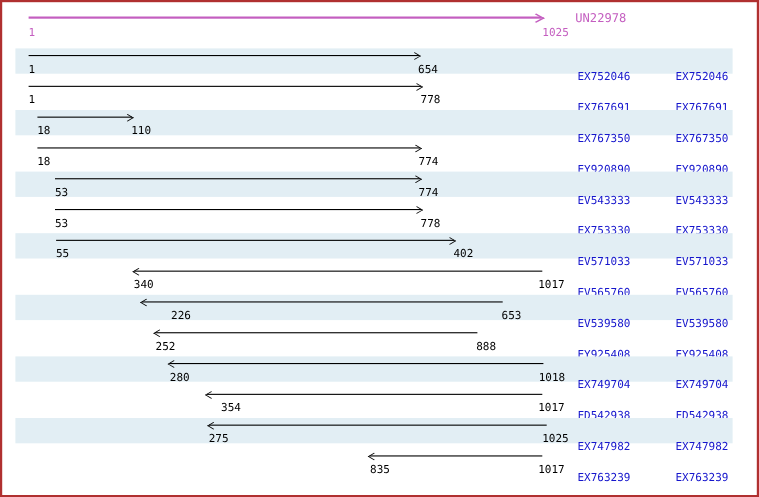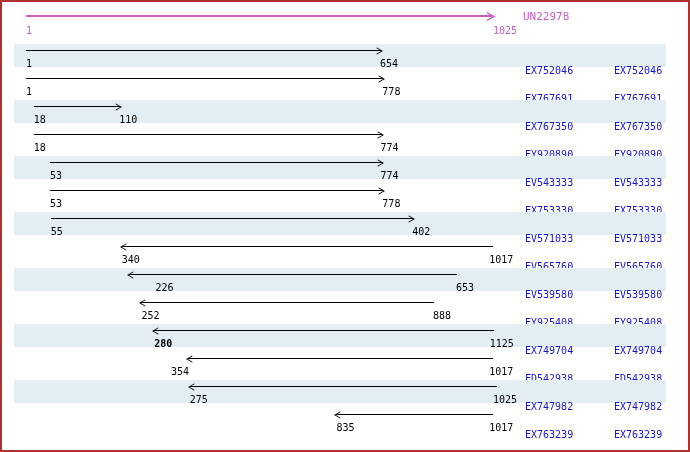--- a/index.html
+++ b/index.html
@@ -168,31 +168,31 @@
     <span class="coord start" style="left: 127.45px; top: 14px;">252</span>
     <span class="coord end" style="left: 427.985px; top: 14px;">888</span>
     <a class="acc acc1" style="left: 511px;">EY925408</a>
     <a class="acc acc2" style="left: 600px;">EY925408</a>
   </div>
 
   <div class="row shaded" style="top: 324px;">
     <div class="arrow" style="left: 140.329px; width: 339.451px; top: 6px;">
       <span class="head left"></span>
     </div>
-    <span class="coord start" style="left: 140.329px; top: 14px; font-weight: bold;">280</span>
-    <span class="coord end" style="left: 487.78px; top: 14px;">1125</span>
+    <span class="coord start" style="left: 140.329px; top: 14px;">280</span>
+    <span class="coord end" style="left: 487.78px; top: 14px;">1018</span>
     <a class="acc acc1" style="left: 511px;">EX749704</a>
     <a class="acc acc2" style="left: 600px;">EX749704</a>
   </div>
 
   <div class="row" style="top: 352px;">
     <div class="arrow" style="left: 174.366px; width: 304.954px; top: 6px;">
       <span class="head left"></span>
     </div>
-    <span class="coord start" style="left: 157px; top: 14px; text-align: center;">354</span>
+    <span class="coord start" style="left: 187px; top: 14px; text-align: center;">354</span>
     <span class="coord end" style="left: 487.32px; top: 14px;">1017</span>
     <a class="acc acc1" style="left: 511px;">FD542938</a>
     <a class="acc acc2" style="left: 600px;">FD542938</a>
   </div>
 
   <div class="row shaded" style="top: 380px;">
     <div class="arrow" style="left: 175.746px; width: 307.254px; top: 6px;">
       <span class="head left"></span>
     </div>
     <span class="coord start" style="left: 175.746px; top: 14px;">275</span>

